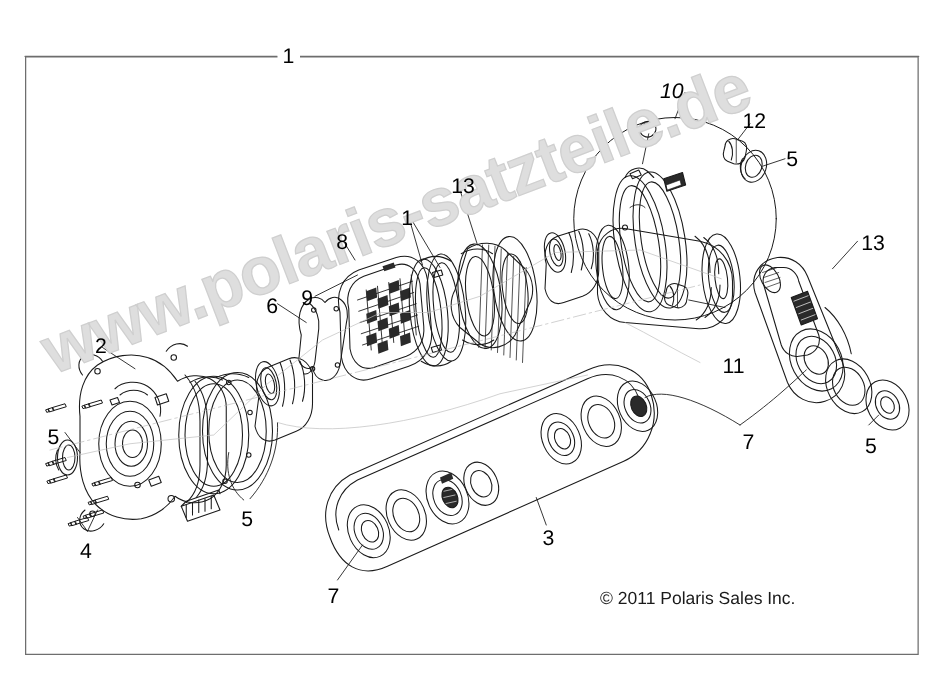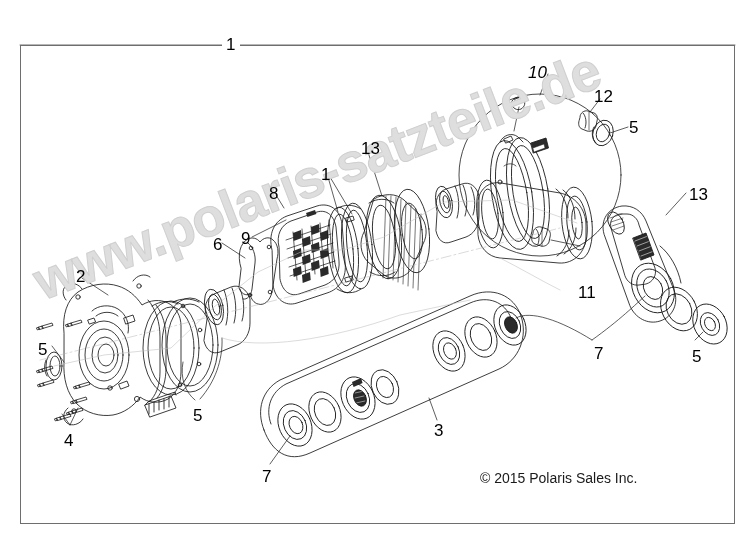--- a/index.html
+++ b/index.html
@@ -478,15 +478,15 @@
   <span class="callout" style="left:594px; top:345px;">7</span>
   <span class="callout" style="left:269px; top:185px;">8</span>
   <span class="callout" style="left:241px; top:230px;">9</span>
   <span class="callout" style="left:528px; top:64px;font-style:italic;">10</span>
   <span class="callout" style="left:578px; top:248px;margin-top:36px;">11</span>
   <span class="callout" style="left:594px; top:88px;">12</span>
   <span class="callout" style="left:361px; top:140px;">13</span>
   <span class="callout" style="left:689px; top:186px;">13</span>
   <span class="callout" style="left:321px; top:166px;">1</span>
 
-  <div id="copyright">© 2015 Polaris Sales Inc.</div>
+  <div id="copyright">© 2011 Polaris Sales Inc.</div>
 
 </div>
 
 </body></html>

